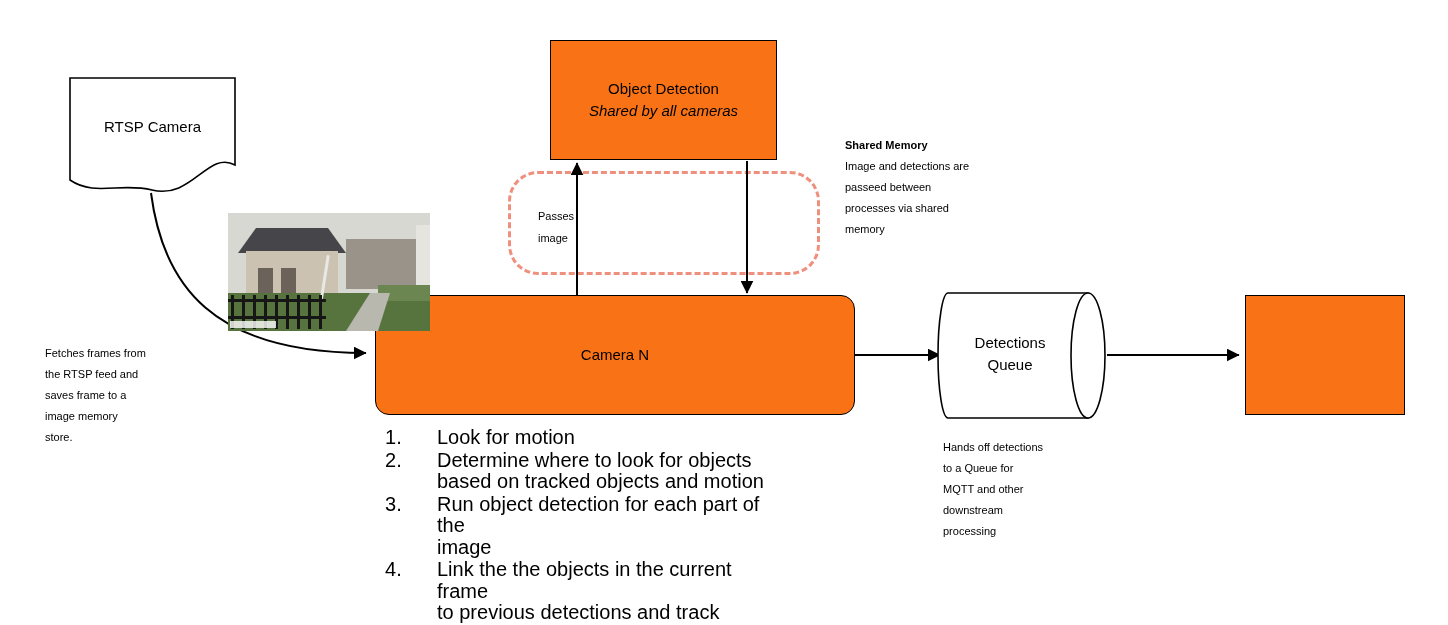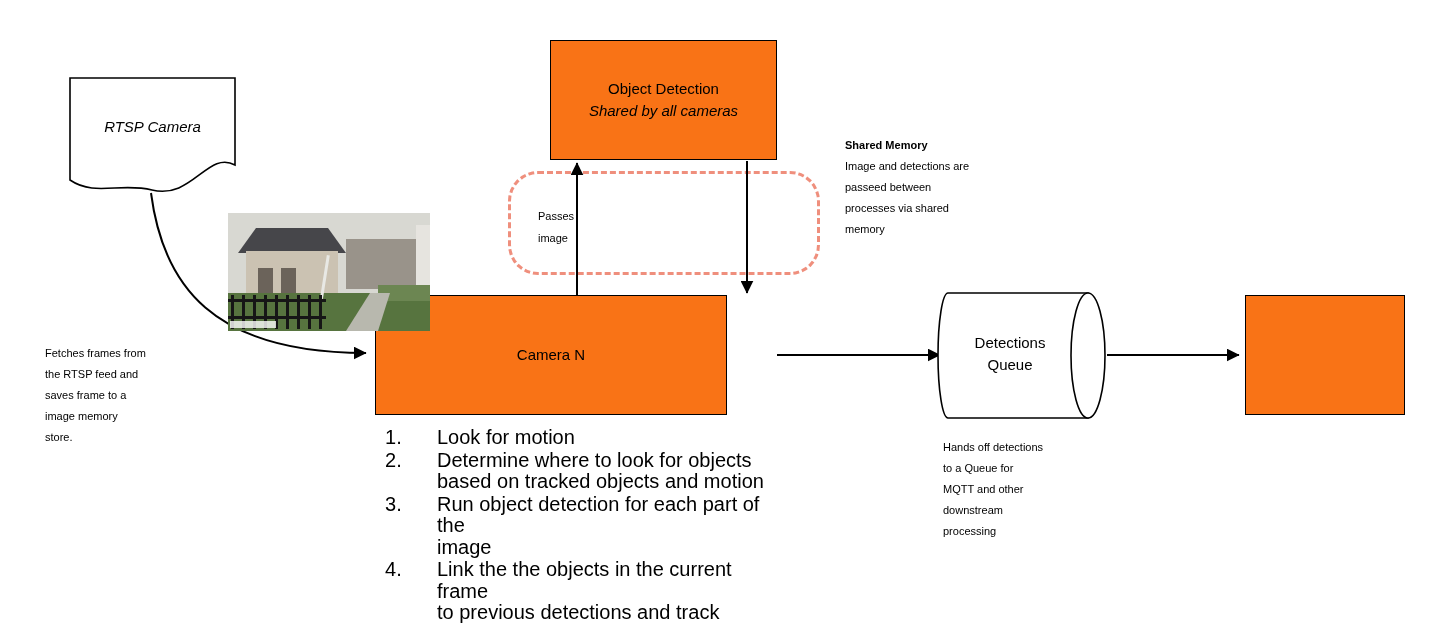--- a/index.html
+++ b/index.html
@@ -1,21 +1,21 @@
 <!DOCTYPE html>
 <html><head>
 <meta charset="utf-8">
 <style>
   * { margin:0; padding:0; box-sizing:border-box; }
   html,body { background:#ffffff; }
   #canvas {
     position:relative; width:1448px; height:625px; background:#ffffff;
     font-family:"Liberation Sans", sans-serif; color:#000; overflow:hidden;
   }
-  .abs { position:absolute;font-style:italic; }
+  .abs { position:absolute; }
   .prewrap { white-space:pre-line; }
   .node {
     position:absolute; background:#f97316; border:1px solid #000;
     display:flex; align-items:center; justify-content:center;
     text-align:center; font-size:15px; line-height:22px;
   }
   .node.column { flex-direction:column; }
   .annot { position:absolute; font-size:11px; line-height:21px; }
   .annot-title { font-weight:bold; }
   .italic { font-style:italic; }
@@ -76,21 +76,21 @@
     </g>
   </svg>
 
   <div class="abs" style="left:70px; top:118px; width:165px; text-align:center; font-size:15px;">RTSP Camera</div>
 
   <div class="node column" style="left:550px; top:40px; width:227px; height:120px;">
     <div>Object Detection</div>
     <div class="italic">Shared by all cameras</div>
   </div>
 
-  <div class="node" style="left:375px; top:295px; width:352px; height:120px;">
+  <div class="node" style="left:375px; top:295px; width:480px; height:120px;border-radius:14px;">
     <div>Camera N</div>
   </div>
 
   <div class="node" style="left:1245px; top:295px; width:160px; height:120px;"></div>
 
   <div class="queue-label prewrap">Detections
 Queue</div>
 
   <div class="edge-label prewrap" style="left:538px; top:205px; width:70px;">Passes
 image</div>

